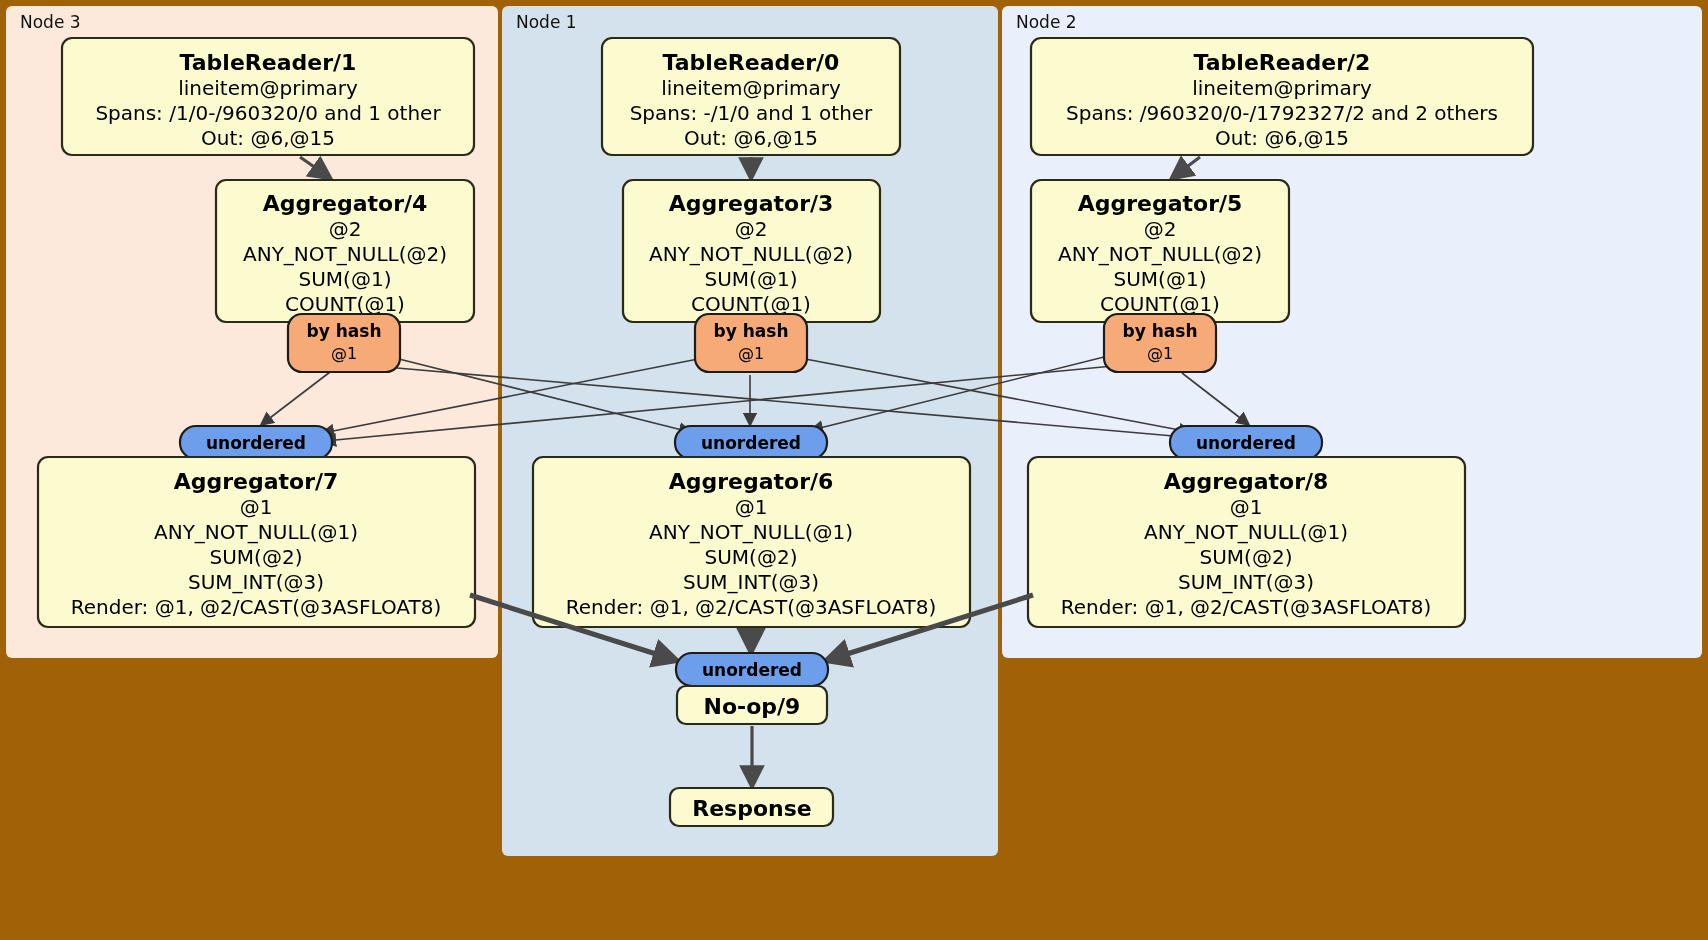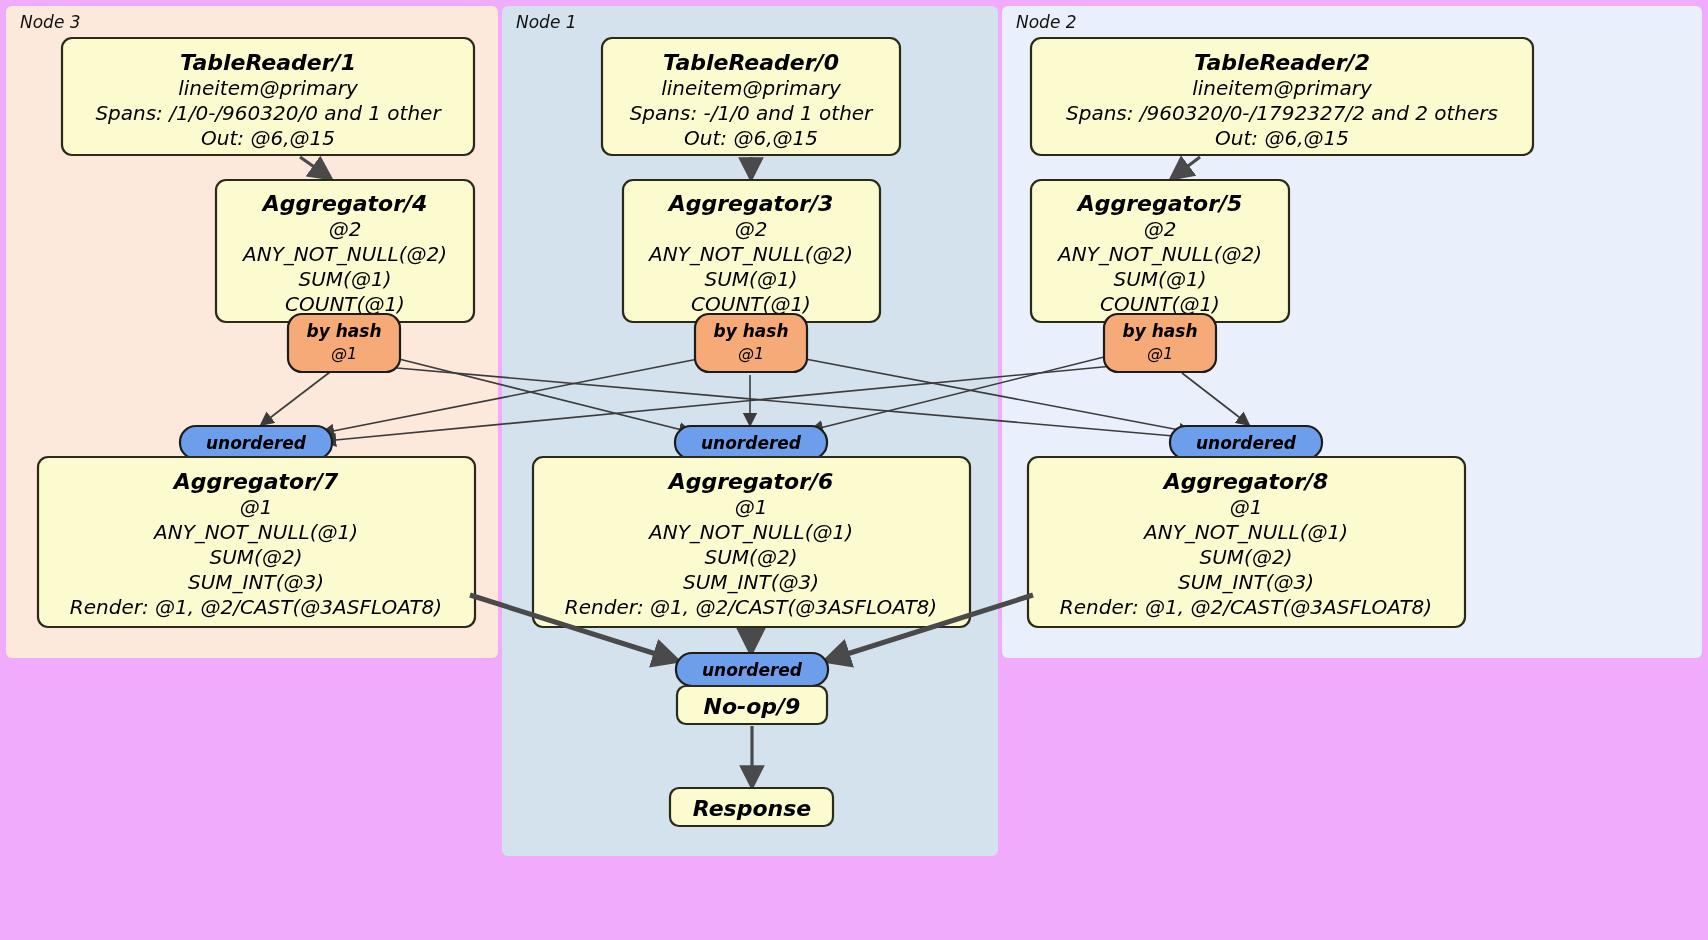--- a/index.html
+++ b/index.html
@@ -1,17 +1,17 @@
 <!DOCTYPE html>
 <html><head>
 <meta charset="utf-8">
 <style>
   html,body{margin:0;padding:0;background:#ffffff;}
   body{font-family:"DejaVu Sans","Liberation Sans",sans-serif;}
-  #stage{position:relative;width:1708px;height:940px;background:#f0abfc;overflow:hidden;font-style:italic;}
+  #stage{position:relative;width:1708px;height:940px;background:#a16207;overflow:hidden;}
   svg{position:absolute;left:0;top:0;width:1708px;height:940px;}
   .node-label{font-size:17px;fill:#111;font-family:"DejaVu Sans","Liberation Sans",sans-serif;}
   .boxtitle{font-size:22px;font-weight:bold;fill:#000;font-family:"DejaVu Sans","Liberation Sans",sans-serif;}
   .boxline{font-size:20px;fill:#000;font-family:"DejaVu Sans","Liberation Sans",sans-serif;}
   .pilltitle{font-size:17px;font-weight:bold;fill:#000;font-family:"DejaVu Sans","Liberation Sans",sans-serif;}
   .pillsub{font-size:16px;fill:#000;font-family:"DejaVu Sans","Liberation Sans",sans-serif;}
   .procbox{fill:#fbfbcf;stroke:#2a2a18;stroke-width:2.2;}
   .hashpill{fill:#f6aa78;stroke:#1c1c1c;stroke-width:2.2;}
   .ordpill{fill:#6d9eeb;stroke:#1c1c1c;stroke-width:2.2;}
   .thinedge{stroke:#3b3b3b;stroke-width:1.6;fill:none;}

